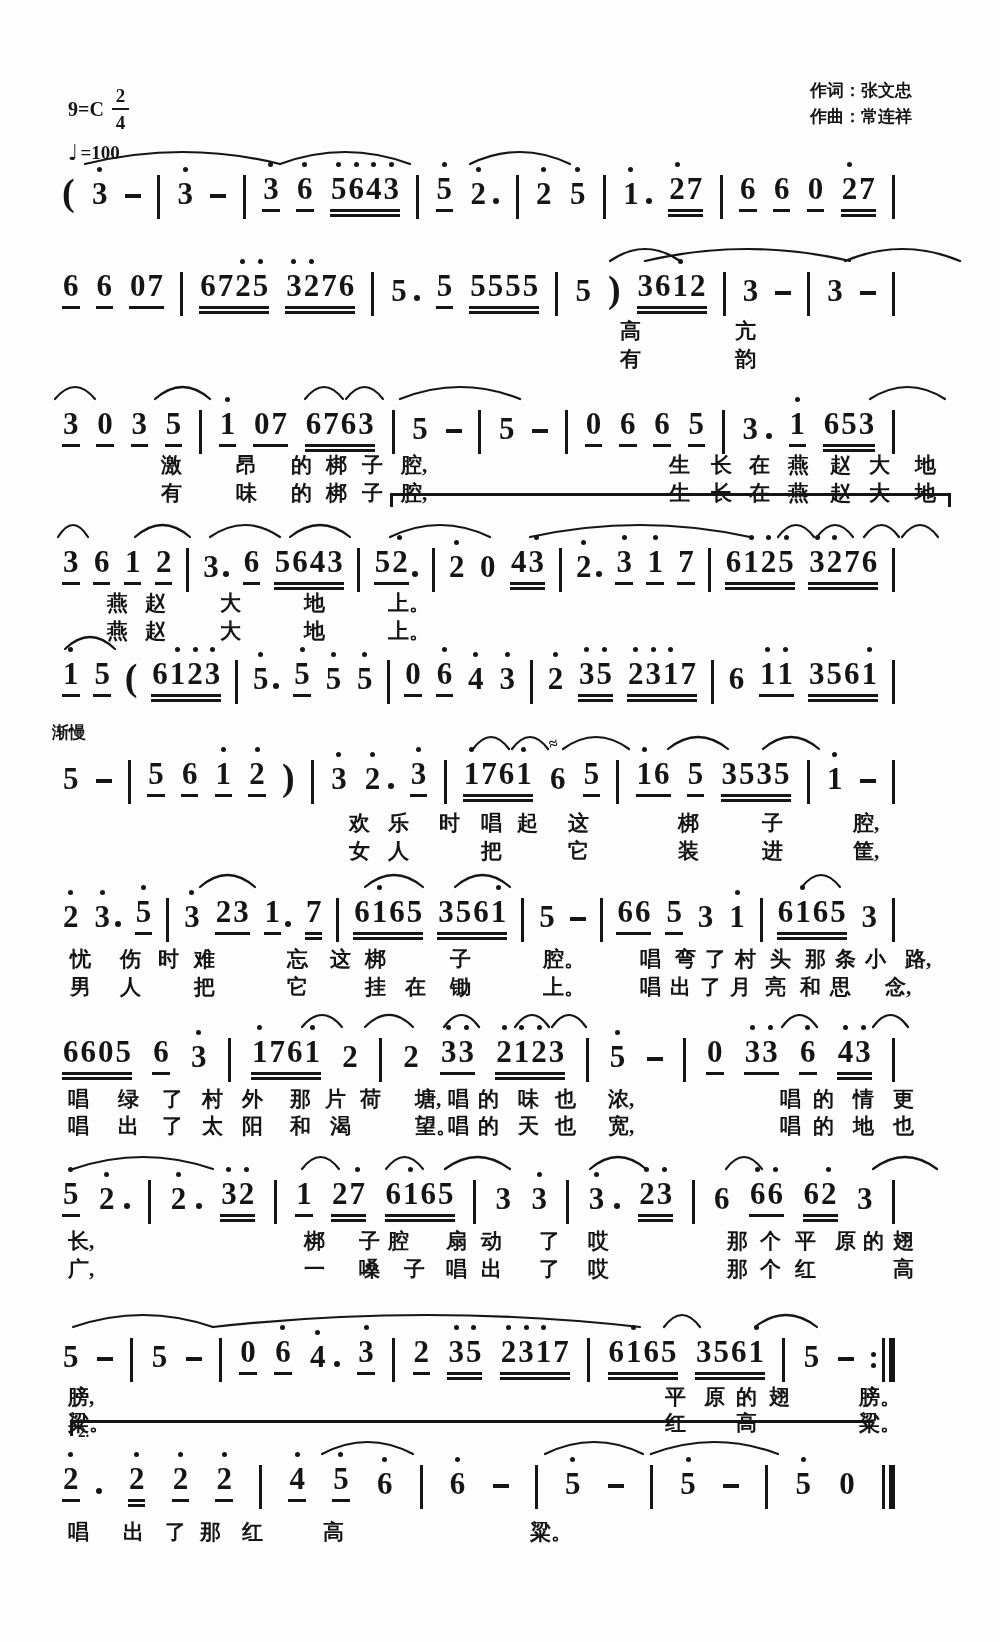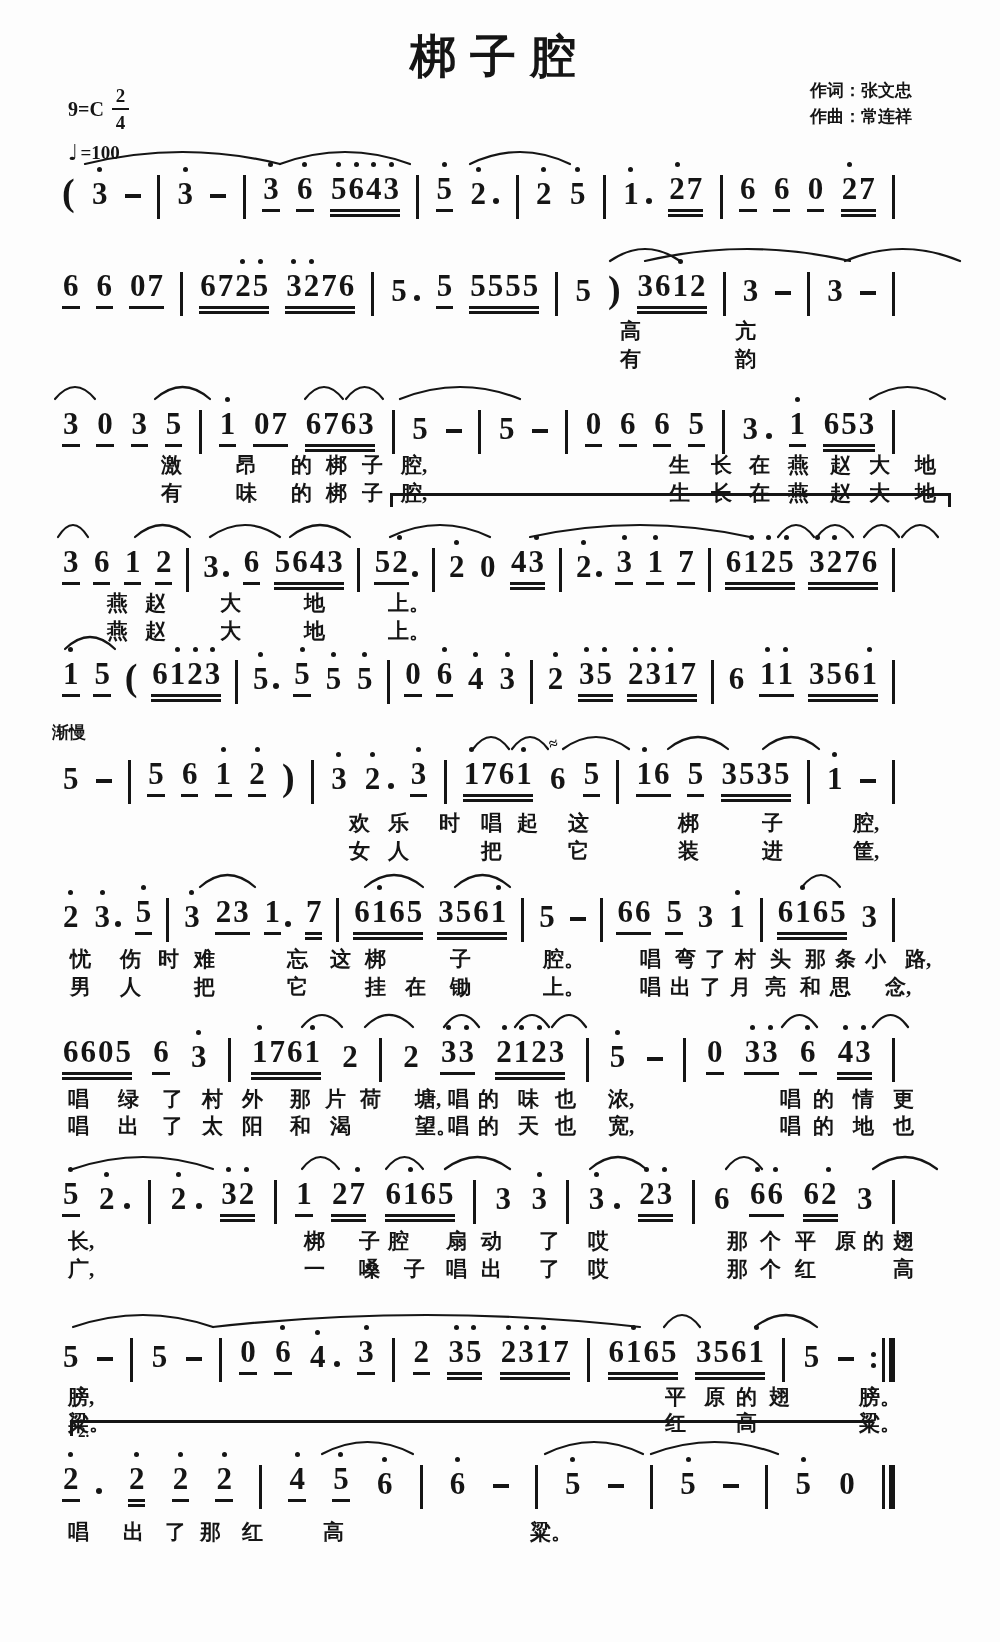--- a/index.html
+++ b/index.html
@@ -55,21 +55,20 @@
   .volta{position:absolute;top:-36px;height:13px;border-top:3px solid #151515;border-left:3px solid #151515;}
   .volta b{position:absolute;left:5px;top:1px;font-size:15px;font-weight:700;}
   .tmark{position:absolute;left:52px;top:-30px;font-size:17px;font-weight:700;}
   .lyr{position:absolute;left:0;width:1000px;height:26px;}
   .syl{position:absolute;font-size:21px;font-weight:600;white-space:nowrap;line-height:24px;}
 </style>
 </head>
 <body>
 
 <div class="page">
-  <h1 class="title">梆子腔</h1>
 
   <div class="credits">
     <div>作词：张文忠</div>
     <div>作曲：常连祥</div>
   </div>
 
   <div class="meta">
     <div class="keyrow">
       <span>9=C</span>
       <span class="frac">

